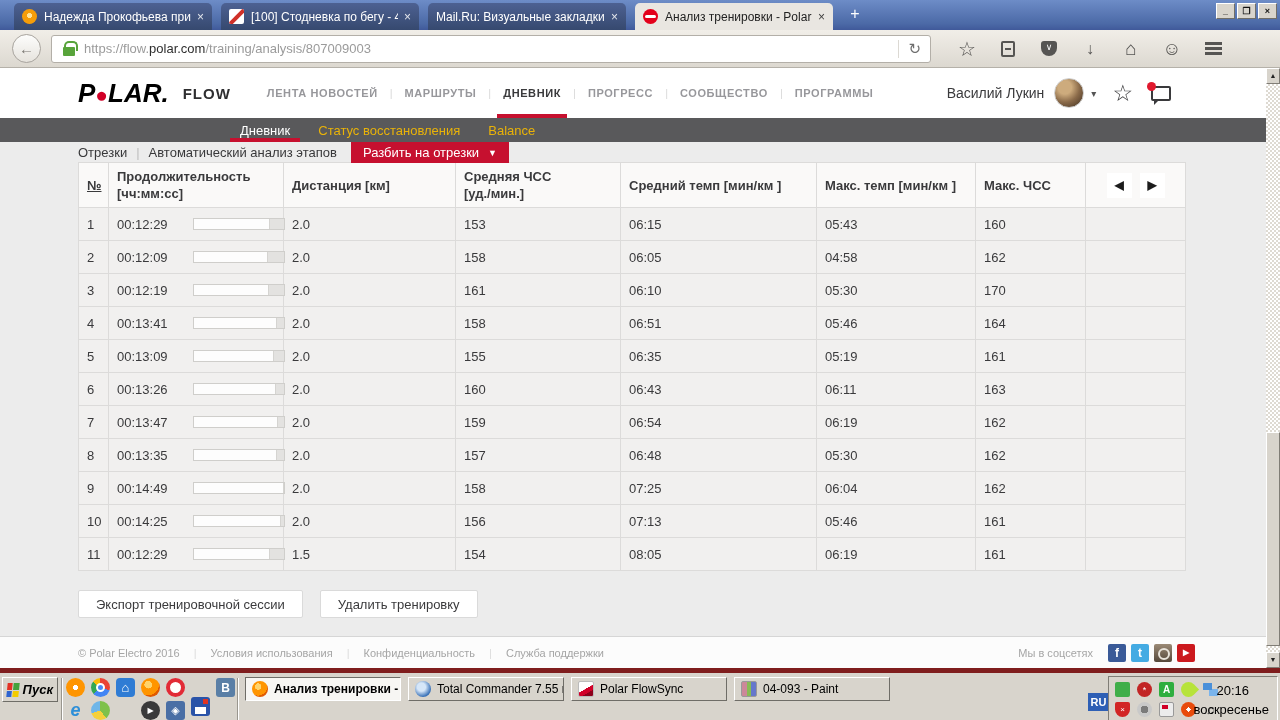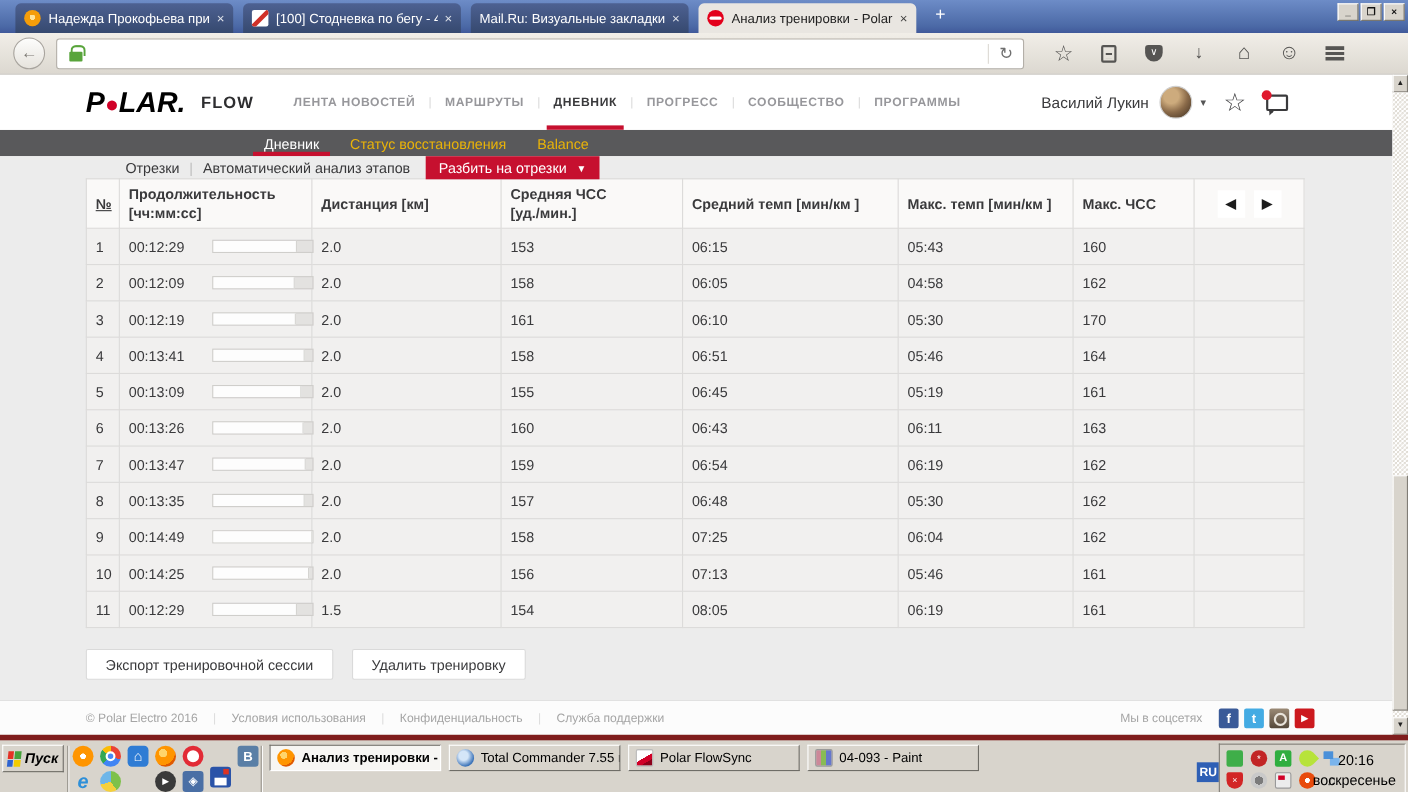--- a/index.html
+++ b/index.html
@@ -78,21 +78,21 @@
   .chat-hd::after { content:""; position:absolute; left:1px; bottom:-6px; width:0; height:0;
     border:3px solid transparent; border-top-color:#3a3a3c; border-left-color:#3a3a3c; }
   .chat-hd .dot { position:absolute; left:-6px; top:-6px; width:9px; height:9px; border-radius:50%; background:#e0192e; }
 
   .subnav { height:24px; flex:none; background:#59595b; display:flex; align-items:stretch; padding-left:226px; }
   .subitem { padding:0 14px; display:flex; align-items:center; font-size:13px; color:#eab308; position:relative; cursor:pointer; }
   .subitem.active { color:#fff; }
   .subitem.active::after { content:""; position:absolute; left:4px; right:4px; bottom:0; height:4px; background:#c6102f; }
 
   .contentarea { flex:1; background:#ececec; padding:1px 0 0 78px; position:relative; }
-  .viewtabs { display:flex; align-items:center; height:19px; font-size:13px; color:#38383a;margin-left:36px; }
+  .viewtabs { display:flex; align-items:center; height:19px; font-size:13px; color:#38383a; }
   .vtab { cursor:pointer; }
   .vsep { color:#bdbdbd; margin:0 9px; }
   .redbtn { margin-left:14px; height:21px; background:#c6102f; color:#fff; border:none; font-size:13px;
     font-family:"Liberation Sans",sans-serif; padding:0 12px; display:flex; align-items:center; gap:9px; cursor:pointer; }
   .redbtn .arr { font-size:9px; }
 
   table.laps { border-collapse:collapse; width:1107px; table-layout:fixed; font-size:13px; color:#3a3a3c; }
   table.laps th { background:#faf9f8; font-weight:bold; text-align:left; vertical-align:middle; padding:5px 8px;
     border:1px solid #dcdbda; white-space:pre-line; height:44px; line-height:17px; }
   table.laps th.num-h { text-decoration:underline; }
@@ -224,20 +224,21 @@
         <span class="winbtn">_</span>
         <span class="winbtn">❐</span>
         <span class="winbtn">×</span>
       </div>
   </div>
 
   <div class="toolbar">
     <div class="backbtn">←</div>
     <div class="urlbar">
       <span class="lock"></span>
+      <span class="url"><span class="dim">https://flow.</span><span class="dom">polar.com</span><span class="dim">/training/analysis/807009003</span></span>
       <span class="reload">↻</span>
     </div>
     <div class="tb-icons">
       <span class="tbic ic-star">☆</span>
       <span class="tbic">
           <span class="ic-bookmarks"></span>
         </span>
       <span class="tbic">
           <span class="ic-pocket">∨</span>
         </span>
@@ -395,21 +396,21 @@
               <td>
                 <div class="durwrap">
                   <span class="durtime">00:13:09</span>
                   <div class="bar">
                     <i style="width: 89%;"></i>
                   </div>
                 </div>
               </td>
               <td>2.0</td>
               <td>155</td>
-              <td>06:45</td>
+              <td>06:35</td>
               <td>05:19</td>
               <td>161</td>
               <td></td>
             </tr>
             <tr>
               <td class="num">6</td>
               <td>
                 <div class="durwrap">
                   <span class="durtime">00:13:26</span>
                   <div class="bar">

